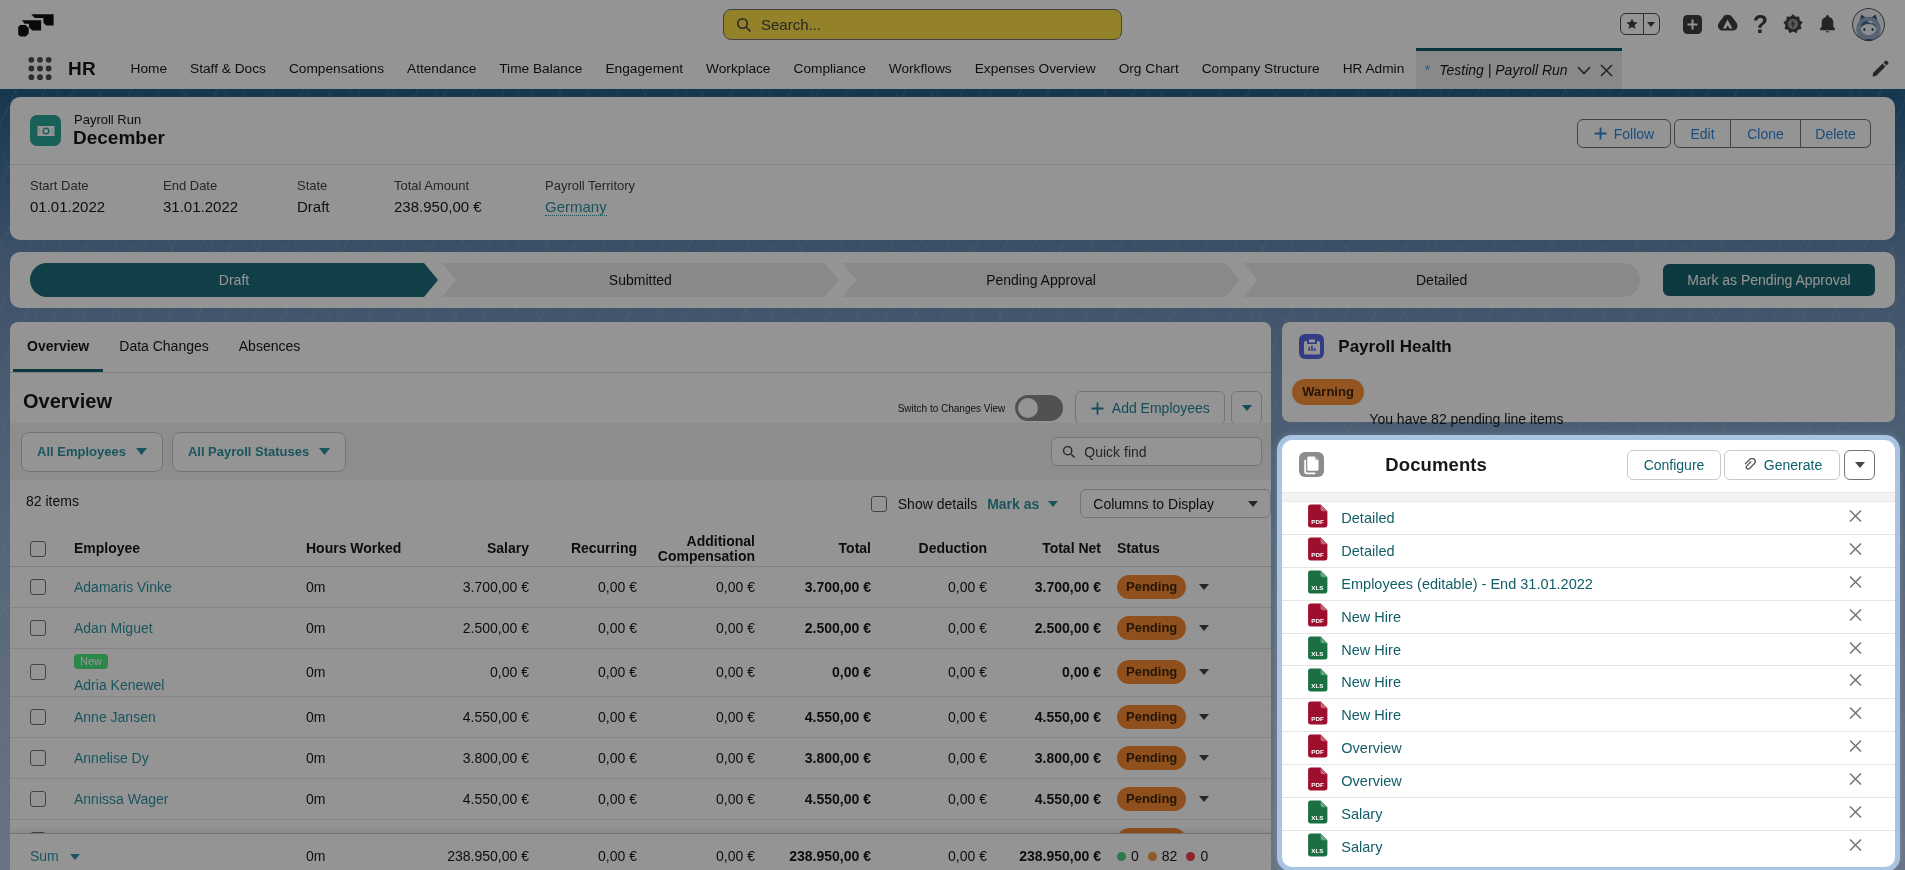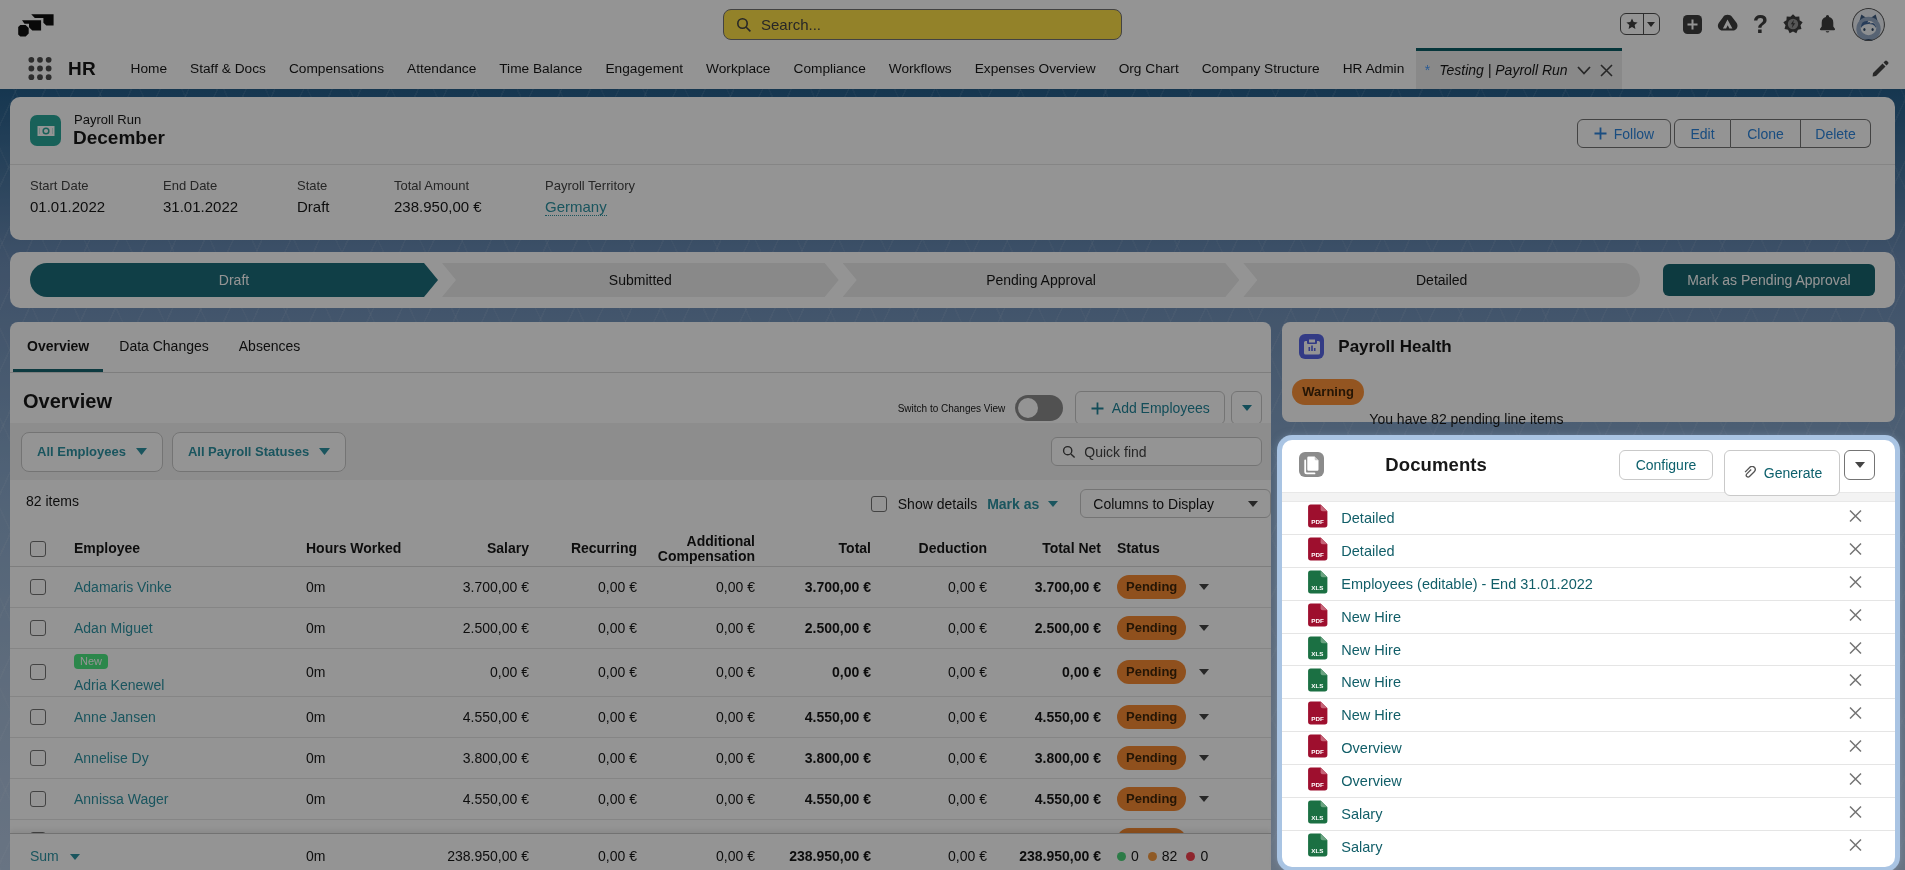--- a/index.html
+++ b/index.html
@@ -521,21 +521,21 @@
           <div class="dicon">
             <svg width="25" height="25" viewBox="0 0 25 25">
               <path d="M9.5 4.5 h6.2 l3.8 3.8 v9.2 a1.2 1.2 0 0 1 -1.2 1.2 h-8.8 a1.2 1.2 0 0 1 -1.2 -1.2 v-11.8 a1.2 1.2 0 0 1 1.2 -1.2 z" fill="#fff"></path>
               <path d="M15.7 4.5 l3.8 3.8 h-2.8 a1 1 0 0 1 -1 -1 z" fill="#8b8b8b" opacity="0.45"></path>
               <path d="M6.2 8.5 v11.3 a1.6 1.6 0 0 0 1.6 1.6 h7.7" fill="none" stroke="#fff" stroke-width="1.8" stroke-linecap="round"></path>
             </svg>
           </div>
           <div class="dtitle">Documents</div>
           <div class="docbtns">
             <div class="obtn" style="width:94px; height:30px;">Configure</div>
-            <div class="obtn" style="width:116px; height:46px; margin-left:11px;">
+            <div class="obtn" style="width:116px; height:30px; margin-left:3px;">
               <svg width="14" height="14" viewBox="0 0 16 16" fill="none" stroke="#555" stroke-width="1.5" style="margin-right:8px;">
                   <path d="M10.5 4 l-5 5 a2.1 2.1 0 0 0 3 3 l5.5 -5.5 a3.5 3.5 0 0 0 -5 -5 l-5.5 5.5"></path>
                 </svg>
               Generate
             </div>
             <div class="obtn" style="width:31px; height:30px; margin-left:4px; border-color:#747474;">
                 <span class="caret"></span>
               </div>
           </div>
         </div>

